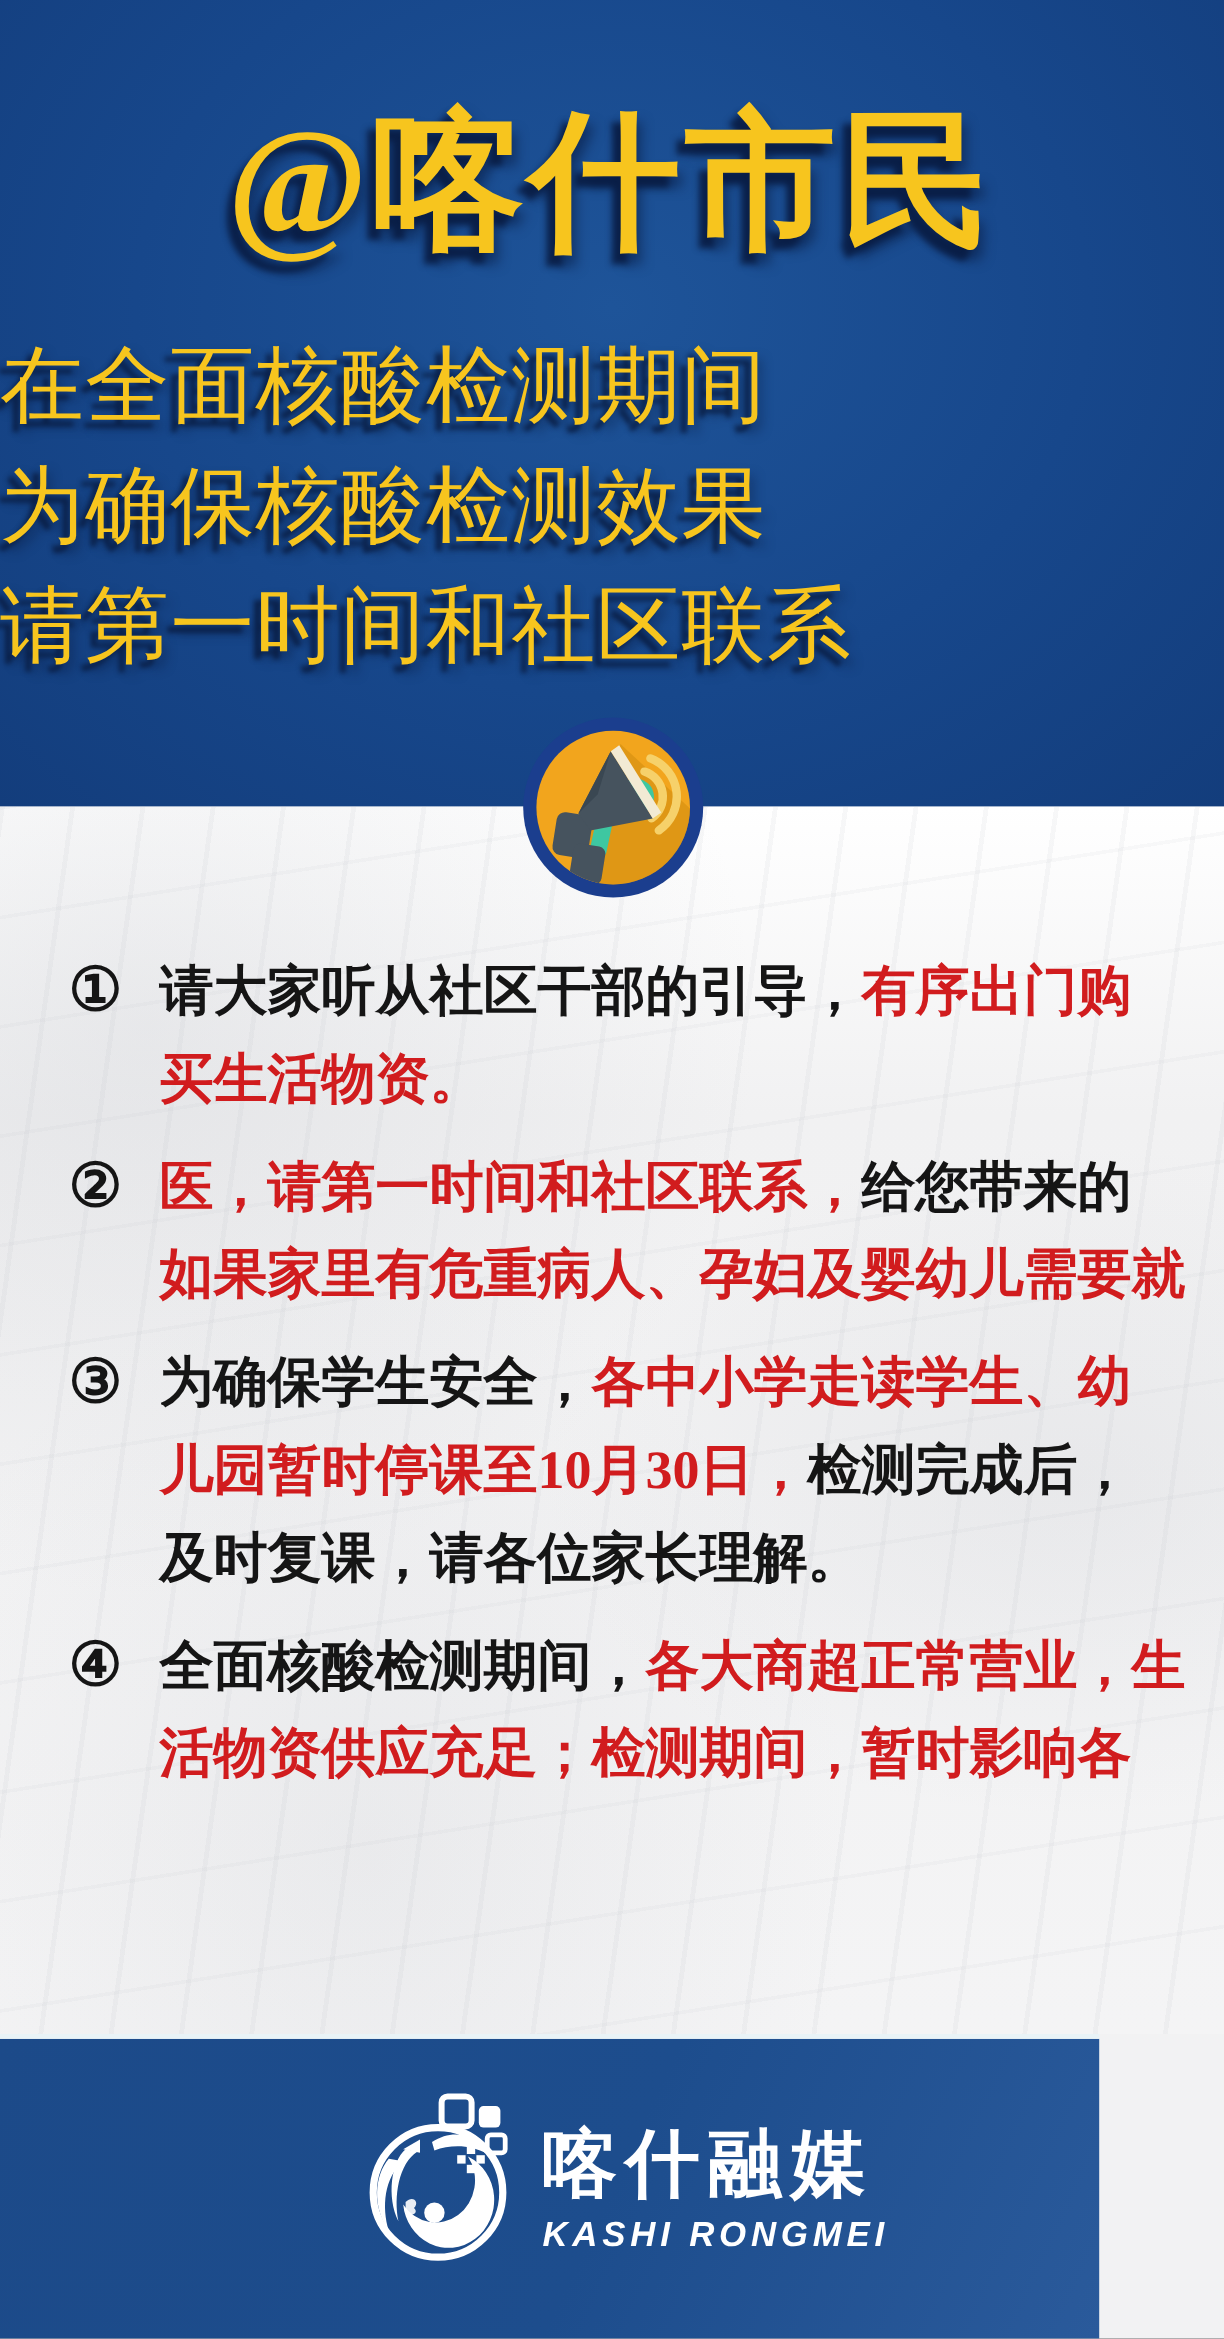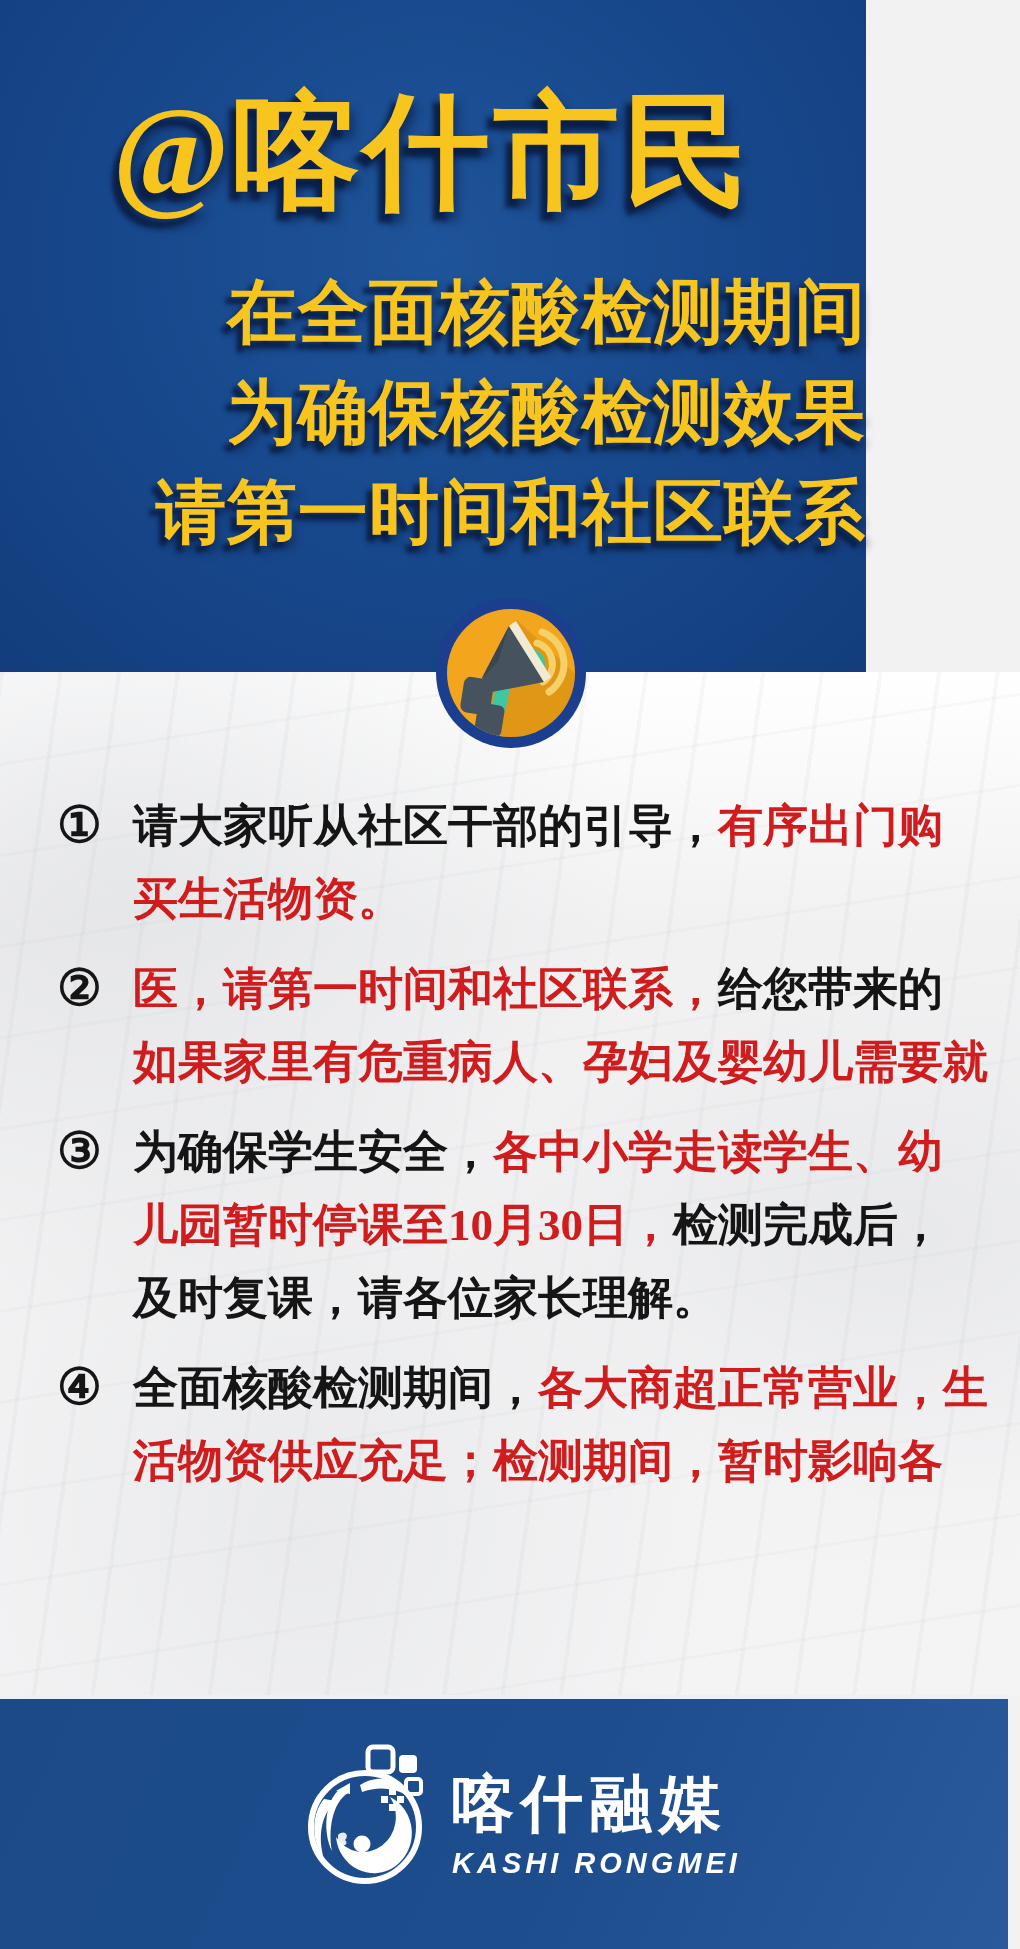--- a/index.html
+++ b/index.html
@@ -3,33 +3,33 @@
 <meta charset="utf-8">
 <style>
   html,body{margin:0;padding:0;background:#444;}
   #poster{
     position:relative;width:1020px;height:1949px;margin:0 auto;overflow:hidden;
     font-family:"Liberation Serif","DejaVu Serif",serif;
     background:#f2f2f3;
   }
   
   .header{
-    position:absolute;left:0;top:0;width:866px;height:673px;
+    position:absolute;left:0;top:0;width:1020px;height:673px;
     background:radial-gradient(ellipse at 50% 38%, #1e5499 0%, var(--header-blue,#17478b) 55%, #133d7c 100%);
   }
   .title{
     position:absolute;left:0;top:78px;width:100%;text-align:center;
     font-size:126px;line-height:150px;font-weight:900;letter-spacing:4px;
     color:var(--yellow,#f7c51e);
     text-shadow:-7px 9px 5px rgba(9,28,66,.9), 4px 9px 10px rgba(9,28,66,.55);
     white-space:nowrap;
   }
   .subtitle{
-    position:absolute;left:0;top:263px;width:100%;text-align:right;
-    font-size:70px;line-height:100px;font-weight:700;letter-spacing:1px;
+    position:absolute;left:0;top:273px;width:100%;text-align:left;
+    font-size:70px;line-height:100px;font-weight:400;letter-spacing:1px;
     color:var(--yellow,#f7c51e);
     text-shadow:-6px 7px 4px rgba(9,28,66,.88), 3px 7px 9px rgba(9,28,66,.5);
     white-space:nowrap;
   }
   
   .badge{position:absolute;left:434px;top:596px;width:154px;height:154px;}
   
   .paper{
     position:absolute;left:0;top:672px;width:1020px;height:1023px;
     background:
@@ -47,21 +47,21 @@
     color:var(--ink,#151515);
   }
   .pline{
     height:73px;line-height:73px;font-size:45px;font-weight:900;
     letter-spacing:0px;white-space:nowrap;color:var(--ink,#151515);
   }
   .pline .r{color:var(--red,#d11c1e);}
   .pline .k{color:var(--ink,#151515);}
   
   .footer{
-    position:absolute;left:0;top:1695px;width:1008px;height:254px;
+    position:absolute;left:0;top:1695px;width:916px;height:254px;
     border-top:4px solid #e9f3f7;box-sizing:border-box;
     background:linear-gradient(115deg,#1c4a89 0%, var(--footer-blue,#1d4d8d) 55%, #2a5a9b 100%);
   }
   .emblem{position:absolute;left:294px;top:40px;width:150px;height:150px;}
   .brand-cn{
     position:absolute;left:452px;top:70px;
     font-family:"Liberation Sans","DejaVu Sans",sans-serif;
     font-size:62px;line-height:70px;font-weight:900;letter-spacing:7px;color:#ffffff;
     white-space:nowrap;
   }

